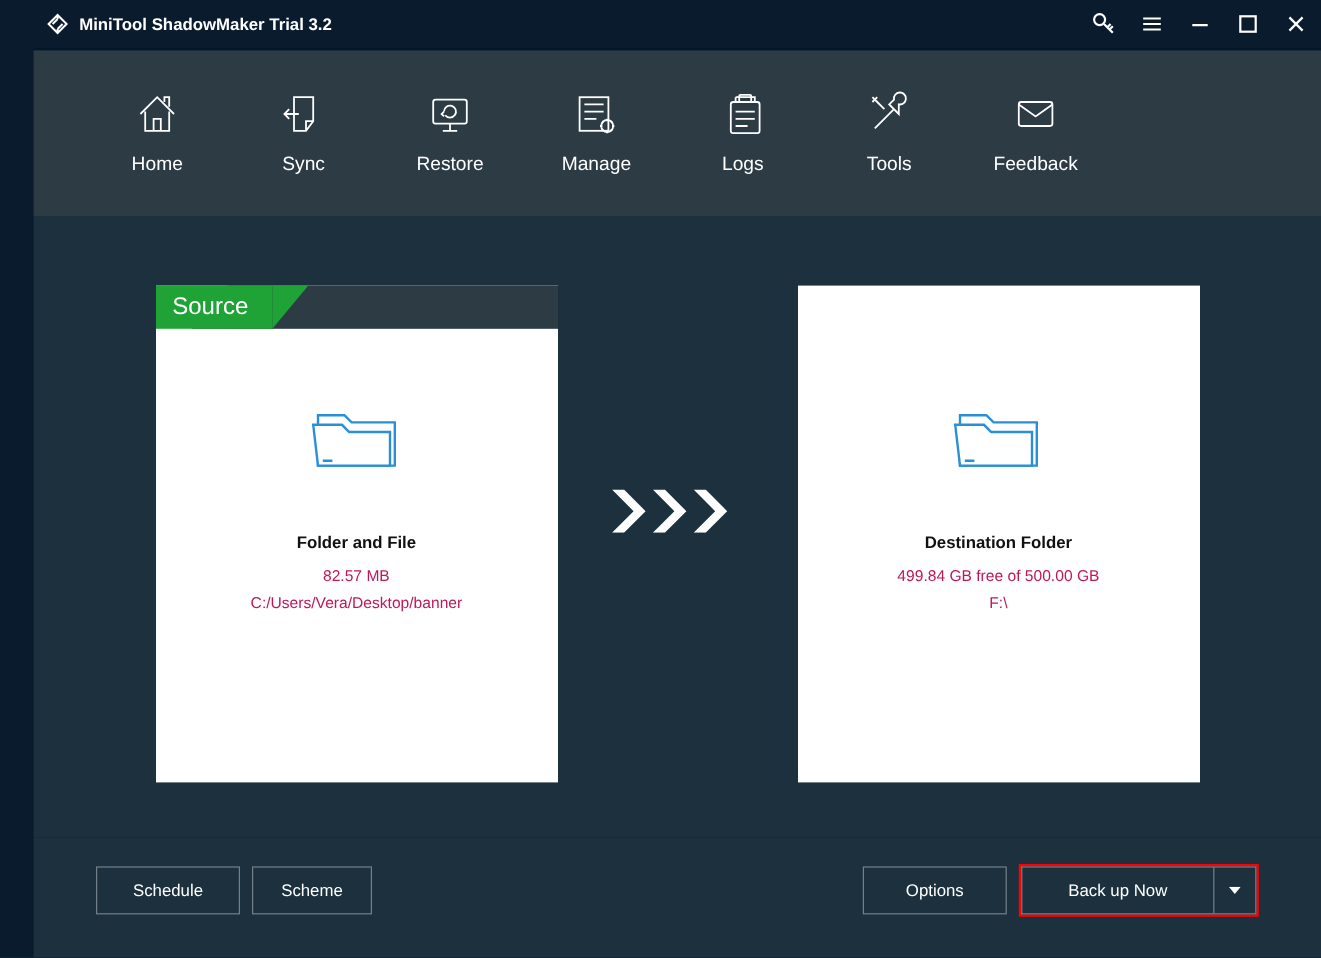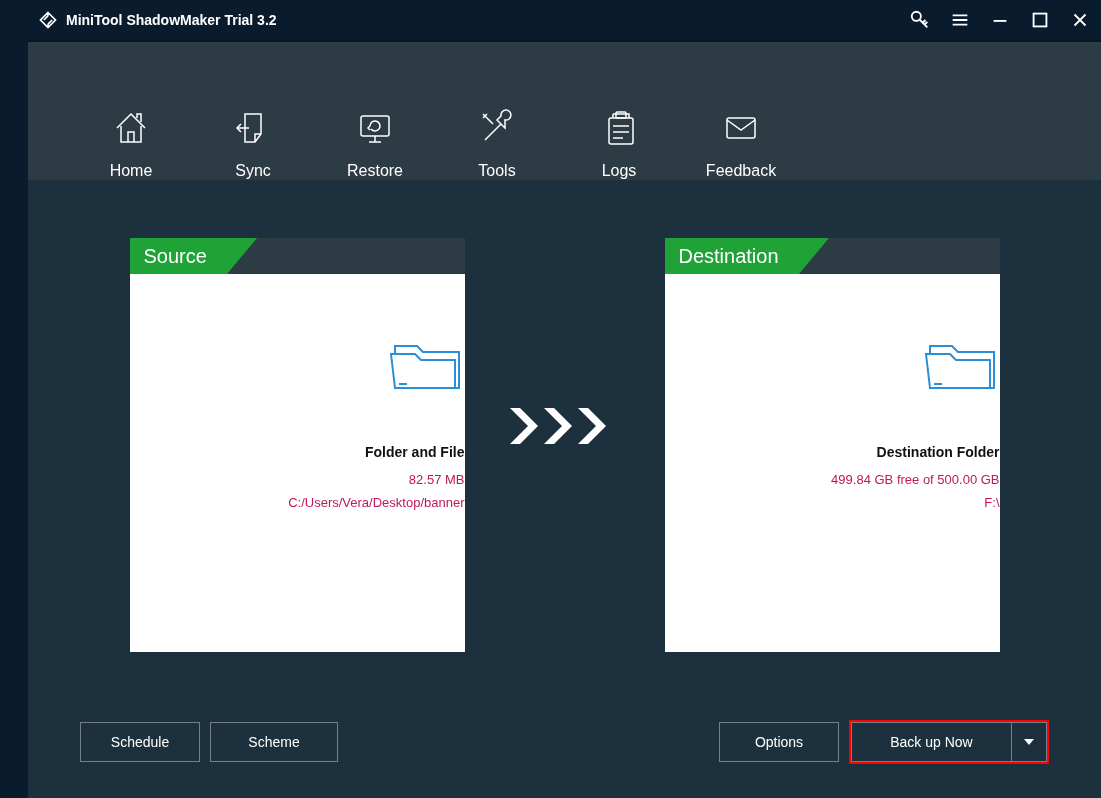--- a/index.html
+++ b/index.html
@@ -10,50 +10,50 @@
   .titlebar { height: 42px; background: #0a1b2e; display: flex; align-items: center; padding: 0 10px; border-bottom: 2px solid #001828; }
   .titlebar-left { display: flex; align-items: center; gap: 8px; }
   .logo { width: 20px; height: 20px; }
   .title-text { color: #fff; font-size: 14px; font-weight: 600; }
   .titlebar-right { margin-left: auto; display: flex; align-items: center; gap: 18px; }
   .tb-icon { width: 22px; height: 22px; display: flex; align-items: center; justify-content: center; cursor: pointer; }
   .tb-icon svg { stroke: #fff; fill: none; stroke-width: 2; }
   
   
   .navbar { height: 138px; background: #2c3b44; display: flex; }
-  .nav-item { flex: 0 0 122px; display: flex; flex-direction: column; align-items: center; justify-content: flex-end; gap: 14px; cursor: pointer; color: #fff; }
+  .nav-item { flex: 0 0 122px; display: flex; flex-direction: column; align-items: center; justify-content: center; gap: 14px; cursor: pointer; color: #fff; }
   .nav-item.active { background: #0b78ce; }
   .nav-item:first-child { margin-left: 42px; }
   .nav-icon { width: 40px; height: 40px; display: flex; align-items: center; justify-content: center; }
   .nav-icon svg { stroke: #fff; fill: none; stroke-width: 1.5; }
   .nav-label { font-size: 16px; }
   
   
   .content { flex: 1; background: #1c313d; display: flex; align-items: flex-start; justify-content: center; padding-top: 58px; gap: 45px; position: relative; }
   .panel { width: 335px; height: 414px; background: #fff; position: relative; display: flex; flex-direction: column; align-items: center; }
   .panel-header { position: absolute; top: 0; left: 0; right: 0; height: 36px; }
   .panel-tab { position: absolute; top: 0; left: 0; height: 36px; background: #1fa336; color: #fff; font-size: 20px; display: flex; align-items: center; padding: 0 20px 0 14px; z-index: 2; }
   .panel-tab::after { content: ""; position: absolute; right: -30px; top: 0; border-top: 36px solid #1fa336; border-right: 30px solid transparent; }
   .panel-tab2 { position: absolute; top: 0; right: 0; left: 60px; height: 36px; background: #2c3b44; z-index: 1; }
   .panel-tab2::before { content: ""; position: absolute; left: -30px; top: 0; border-bottom: 36px solid #2c3b44; border-left: 30px solid transparent; }
   
-  .panel-body { margin-top: 36px; width: 100%; display: flex; flex-direction: column; align-items: flex-end; padding-top: 58px; cursor: pointer; }
+  .panel-body { margin-top: 36px; width: 100%; display: flex; flex-direction: column; align-items: center; padding-top: 58px; cursor: pointer; }
   .folder-icon { width: 76px; height: 62px; margin-bottom: 50px; }
   .folder-icon svg { stroke: #2a8fd6; fill: none; stroke-width: 2; }
   .panel-title { font-size: 14px; font-weight: 700; color: #111; margin-bottom: 12px; }
   .panel-line { font-size: 13px; color: #be185d; margin-bottom: 8px; }
   
   .arrows { display: flex; align-items: center; margin-top: 170px; }
   .arrows svg { fill: #fff; stroke: none; }
   
   
   .bottombar { height: 100px; background: #1c313d; display: flex; align-items: center; padding: 0 52px 12px 52px; }
   .btn { height: 40px; border: 1px solid #738089; background: transparent; color: #fff; font-size: 14px; display: flex; align-items: center; justify-content: center; cursor: pointer; }
   .btn-schedule { width: 120px; margin-right: 10px; }
-  .btn-scheme { width: 128px; }
+  .btn-scheme { width: 100px; }
   .spacer { flex: 1; }
   .btn-options { width: 120px; margin-right: 10px; }
   .backup-group { display: flex; border: 2px solid #ff0000; }
   .btn-backup { width: 160px; border: 1px solid #738089; border-right: none; }
   .btn-dd { width: 36px; border: 1px solid #738089; display: flex; align-items: center; justify-content: center; cursor: pointer; }
   .btn-dd svg { fill: #fff; }
 </style>
 </head>
 <body>
 
@@ -122,36 +122,47 @@
             <rect x="6" y="8" width="28" height="20" rx="2"></rect>
             <path d="M14 34 H26 M20 28 V34"></path>
             <path d="M15 18 a5 5 0 1 1 1 3 M15 22 l-2-2 l2-2"></path>
           </svg>
       </span>
       <span class="nav-label">Restore</span>
     </div>
     <div class="nav-item">
       <span class="nav-icon">
         <svg viewBox="0 0 40 40">
-            <path d="M8 32 L24 16 M28 12 a5 5 0 1 0 -4 -4 L20 12 L28 20 Z"></path>
-            <path d="M10 10 L16 16 M6 6 L10 10 M6 10 L10 6"></path>
-          </svg>
-      </span>
-      <span class="nav-label">Tools</span>
+            <rect x="6" y="6" width="24" height="28"></rect>
+            <path d="M10 12 H26 M10 18 H26 M10 24 H20"></path>
+            <circle cx="29" cy="30" r="5"></circle>
+            <path d="M29 26 V24 M29 36 V34 M33 30 H35 M23 30 H25 M32 27 L33 26 M26 33 L25 34 M32 33 L33 34 M26 27 L25 26"></path>
+          </svg>
+      </span>
+      <span class="nav-label">Manage</span>
     </div>
     <div class="nav-item">
       <span class="nav-icon">
         <svg viewBox="0 0 40 40">
             <rect x="10" y="10" width="24" height="26" rx="2"></rect>
             <path d="M14 6 H30 V10 M14 10 V6"></path>
             <path d="M14 18 H30 M14 24 H30 M14 30 H24"></path>
             <rect x="17" y="4" width="10" height="6" rx="1"></rect>
           </svg>
       </span>
       <span class="nav-label">Logs</span>
+    </div>
+    <div class="nav-item">
+      <span class="nav-icon">
+        <svg viewBox="0 0 40 40">
+            <path d="M8 32 L24 16 M28 12 a5 5 0 1 0 -4 -4 L20 12 L28 20 Z"></path>
+            <path d="M10 10 L16 16 M6 6 L10 10 M6 10 L10 6"></path>
+          </svg>
+      </span>
+      <span class="nav-label">Tools</span>
     </div>
     <div class="nav-item">
       <span class="nav-icon">
         <svg viewBox="0 0 40 40">
             <rect x="6" y="10" width="28" height="20" rx="2"></rect>
             <path d="M6 12 L20 22 L34 12"></path>
           </svg>
       </span>
       <span class="nav-label">Feedback</span>
     </div>
@@ -180,24 +191,20 @@
 
     <div class="arrows">
       <svg width="110" height="36" viewBox="0 0 110 36">
         <path d="M0 0 L18 18 L0 36 L10 36 L28 18 L10 0 Z"></path>
         <path d="M34 0 L52 18 L34 36 L44 36 L62 18 L44 0 Z"></path>
         <path d="M68 0 L86 18 L68 36 L78 36 L96 18 L78 0 Z"></path>
       </svg>
     </div>
 
     <div class="panel">
-      <div class="panel-header">
-        <div class="panel-tab">Destination</div>
-        <div class="panel-tab2"></div>
-      </div>
       <div class="panel-body">
         <span class="folder-icon">
           <svg viewBox="0 0 76 62">
               <path d="M6 14 H28 L34 20 H70 V56 H6 Z"></path>
               <path d="M2 22 H26 L32 28 H66 V56 H6 Z" fill="#fff"></path>
               <path d="M10 52 H18"></path>
             </svg>
         </span>
         <div class="panel-title">Destination Folder</div>
         <div class="panel-line">499.84 GB free of 500.00 GB</div>

